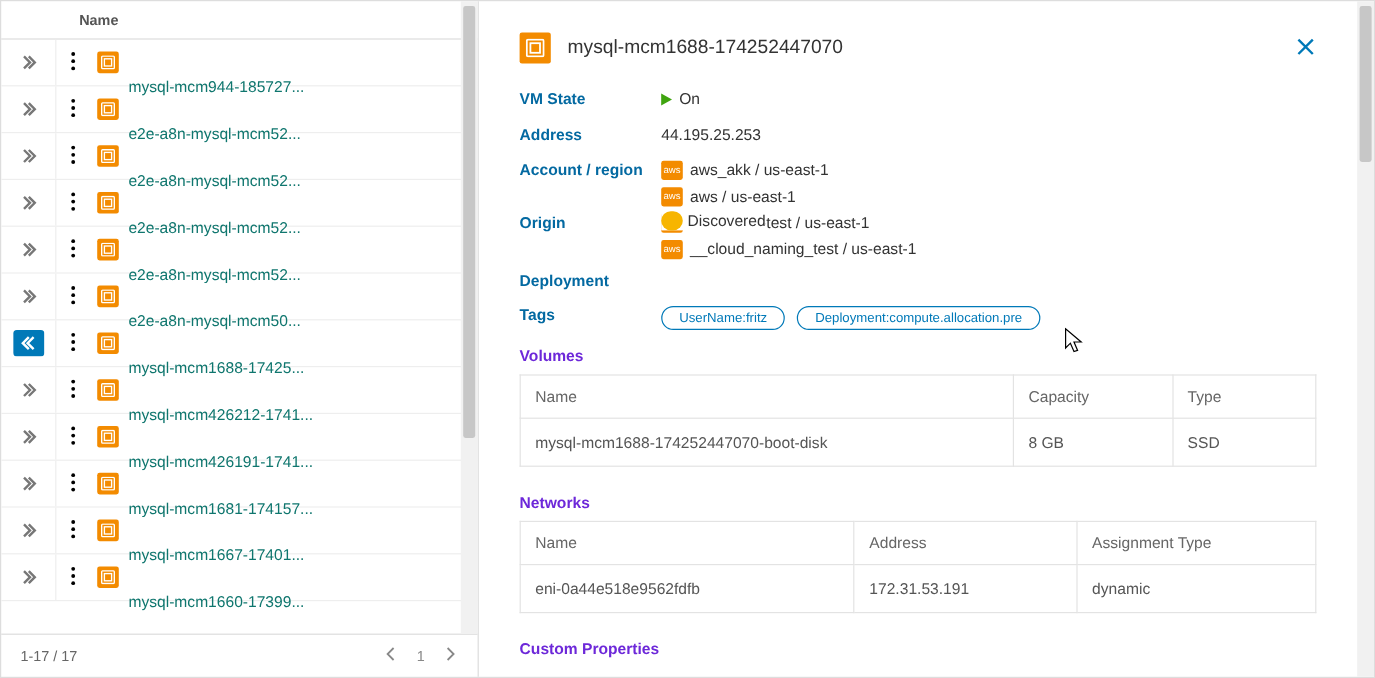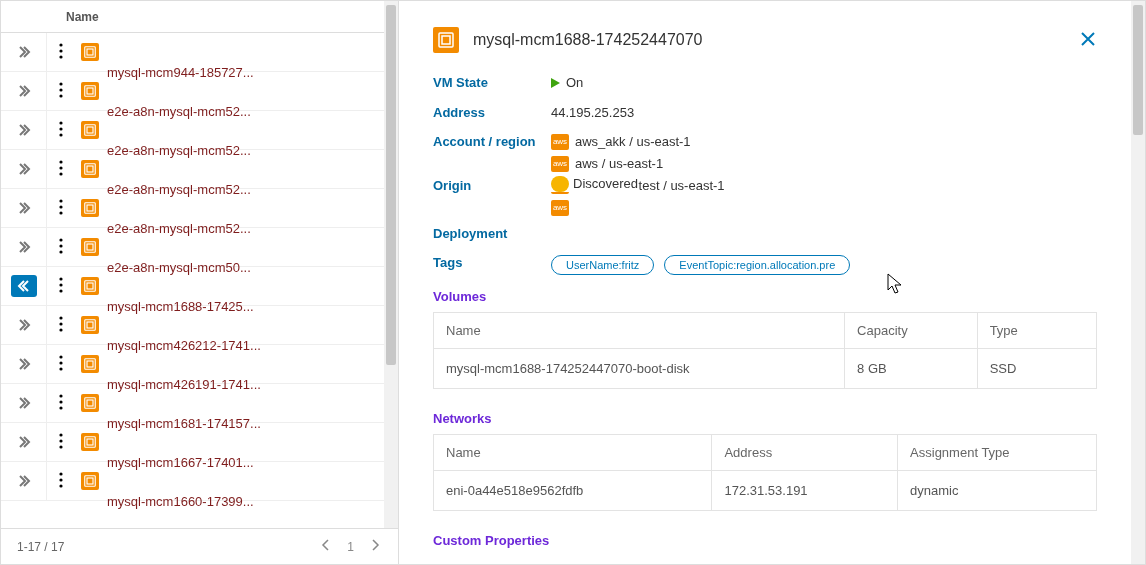--- a/index.html
+++ b/index.html
@@ -6,21 +6,21 @@
   html, body { height: 100%; font-family: "Segoe UI", Arial, sans-serif; font-size: 13px; color: #333; }
   body { display: flex; width: 1146px; height: 565px; overflow: hidden; background: #fff; border:1px solid #ddd;}
   
   .left-pane { width: 398px; border-right: 1px solid #ddd; display: flex; flex-direction: column; position: relative;}
   .list-header { display:flex; align-items:center; height:32px; border-bottom:1px solid #ddd; padding-left:65px; font-size:12px; color:#555; font-weight:600;}
   .list-body { flex:1; overflow:hidden; }
   .row { display:flex; align-items:center; height:39px; border-bottom:1px solid #eee; }
   .row .chev-cell { width:46px; display:flex; justify-content:center; align-items:center; border-right:1px solid #eee; height:100%;}
   .row .dots-cell { width:28px; display:flex; justify-content:center; align-items:center; height:100%;}
   .row .name-cell { flex:1; display:flex; align-items:center; gap:8px; padding-left:6px; overflow:hidden;}
-  .row .name-link { color:#7f1d1d; cursor:pointer; white-space:nowrap; overflow:hidden; text-overflow:ellipsis; max-width:230px;margin-top:40px;}
+  .row .name-link { color:#0f766e; cursor:pointer; white-space:nowrap; overflow:hidden; text-overflow:ellipsis; max-width:230px;margin-top:40px;}
   .chev-btn { width:26px; height:22px; border:1px solid transparent; border-radius:3px; display:flex;align-items:center;justify-content:center; color:#777; cursor:pointer;}
   .chev-btn svg{width:16px;height:14px;}
   .chev-btn.expanded { background:#0079b8; color:#fff; }
   .dots-btn { color:#555; cursor:pointer; padding:4px 2px;}
   .vm-icon { width:18px; height:18px; background:#f38b00; display:flex; align-items:center; justify-content:center; border-radius:2px;}
   .vm-icon svg { width:12px;height:12px; stroke:#fff; fill:none; stroke-width:1.5;}
   .list-footer { height:36px; border-top:1px solid #ddd; display:flex; align-items:center; justify-content:space-between; padding:0 16px; color:#666; font-size:12px;}
   .pager { display:flex; align-items:center; gap:14px; color:#888;}
   .pager .pg-btn{cursor:pointer; padding:2px;}
   .left-scrollbar{ position:absolute; right:0; top:0; bottom:36px; width:14px; background:#f1f1f1;}
@@ -425,20 +425,21 @@
           <div class="acct-line">
             <span class="aws-badge">aws</span>
             <span>aws / us-east-1</span>
           </div>
           <div class="acct-line">
             <span class="aws-badge">aws</span>
             <span>adelcheva-test / us-east-1</span>
           </div>
           <div class="acct-line">
             <span class="aws-badge">aws</span>
+            <span>__cloud_naming_test / us-east-1</span>
           </div>
         </div>
     </div>
 
     <div class="kv" style="margin-top:-58px;">
       <div class="k">Origin</div>
       <div class="v" style="position:relative;height:18px;">
         <span class="discovered-badge">
           <span class="disc-icon"></span>
           <span>Discovered</span>
@@ -446,21 +447,21 @@
       </div>
     </div>
 
     <div class="kv" style="margin-top:30px;justify-content:center;">
       <div class="k">Deployment</div>
       <div class="v"></div>
     </div>
 
     <div class="kv">
       <div class="k">Tags</div>
-      <div class="v" id="tags"><span class="tag-pill">UserName:fritz</span><span class="tag-pill">EventTopic:region.allocation.pre</span></div>
+      <div class="v" id="tags"><span class="tag-pill">UserName:fritz</span><span class="tag-pill">Deployment:compute.allocation.pre</span></div>
     </div>
 
     <div class="section-title">Volumes</div>
     <table class="grid">
       <thead>
           <tr>
         <th style="width:62%;">Name</th>
         <th style="width:20%;">Capacity</th>
         <th>Type</th>
       </tr>

